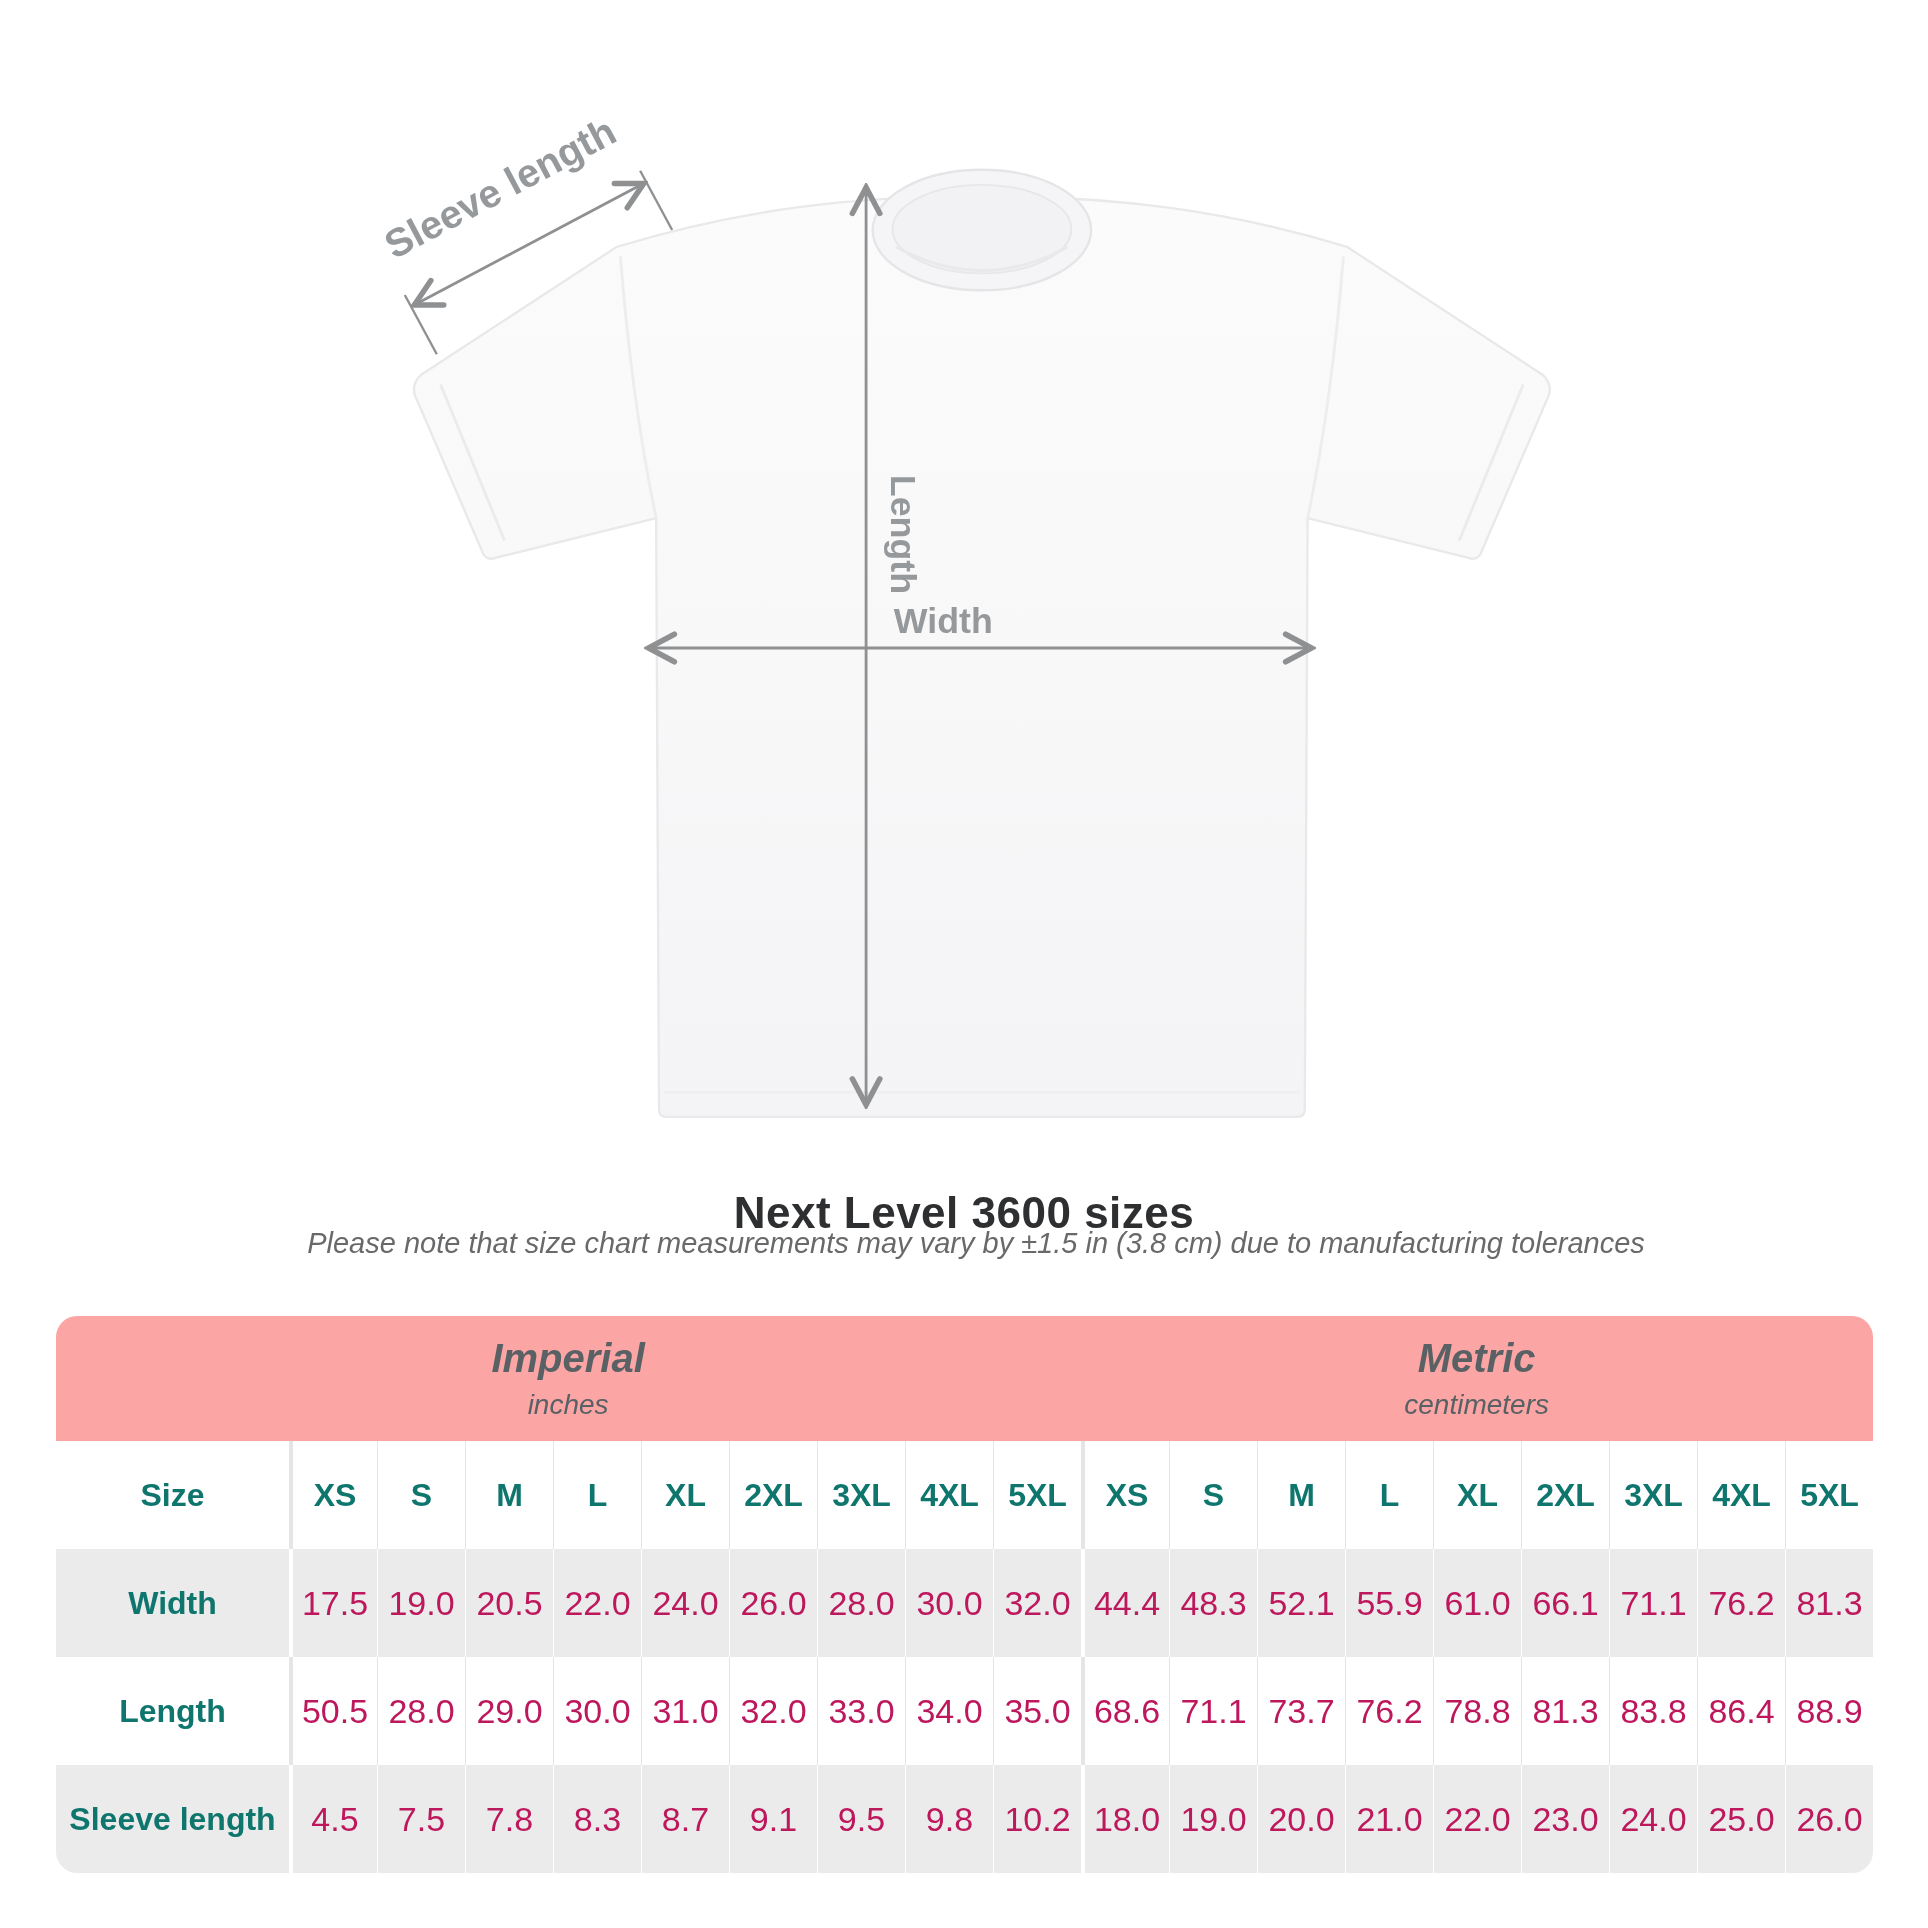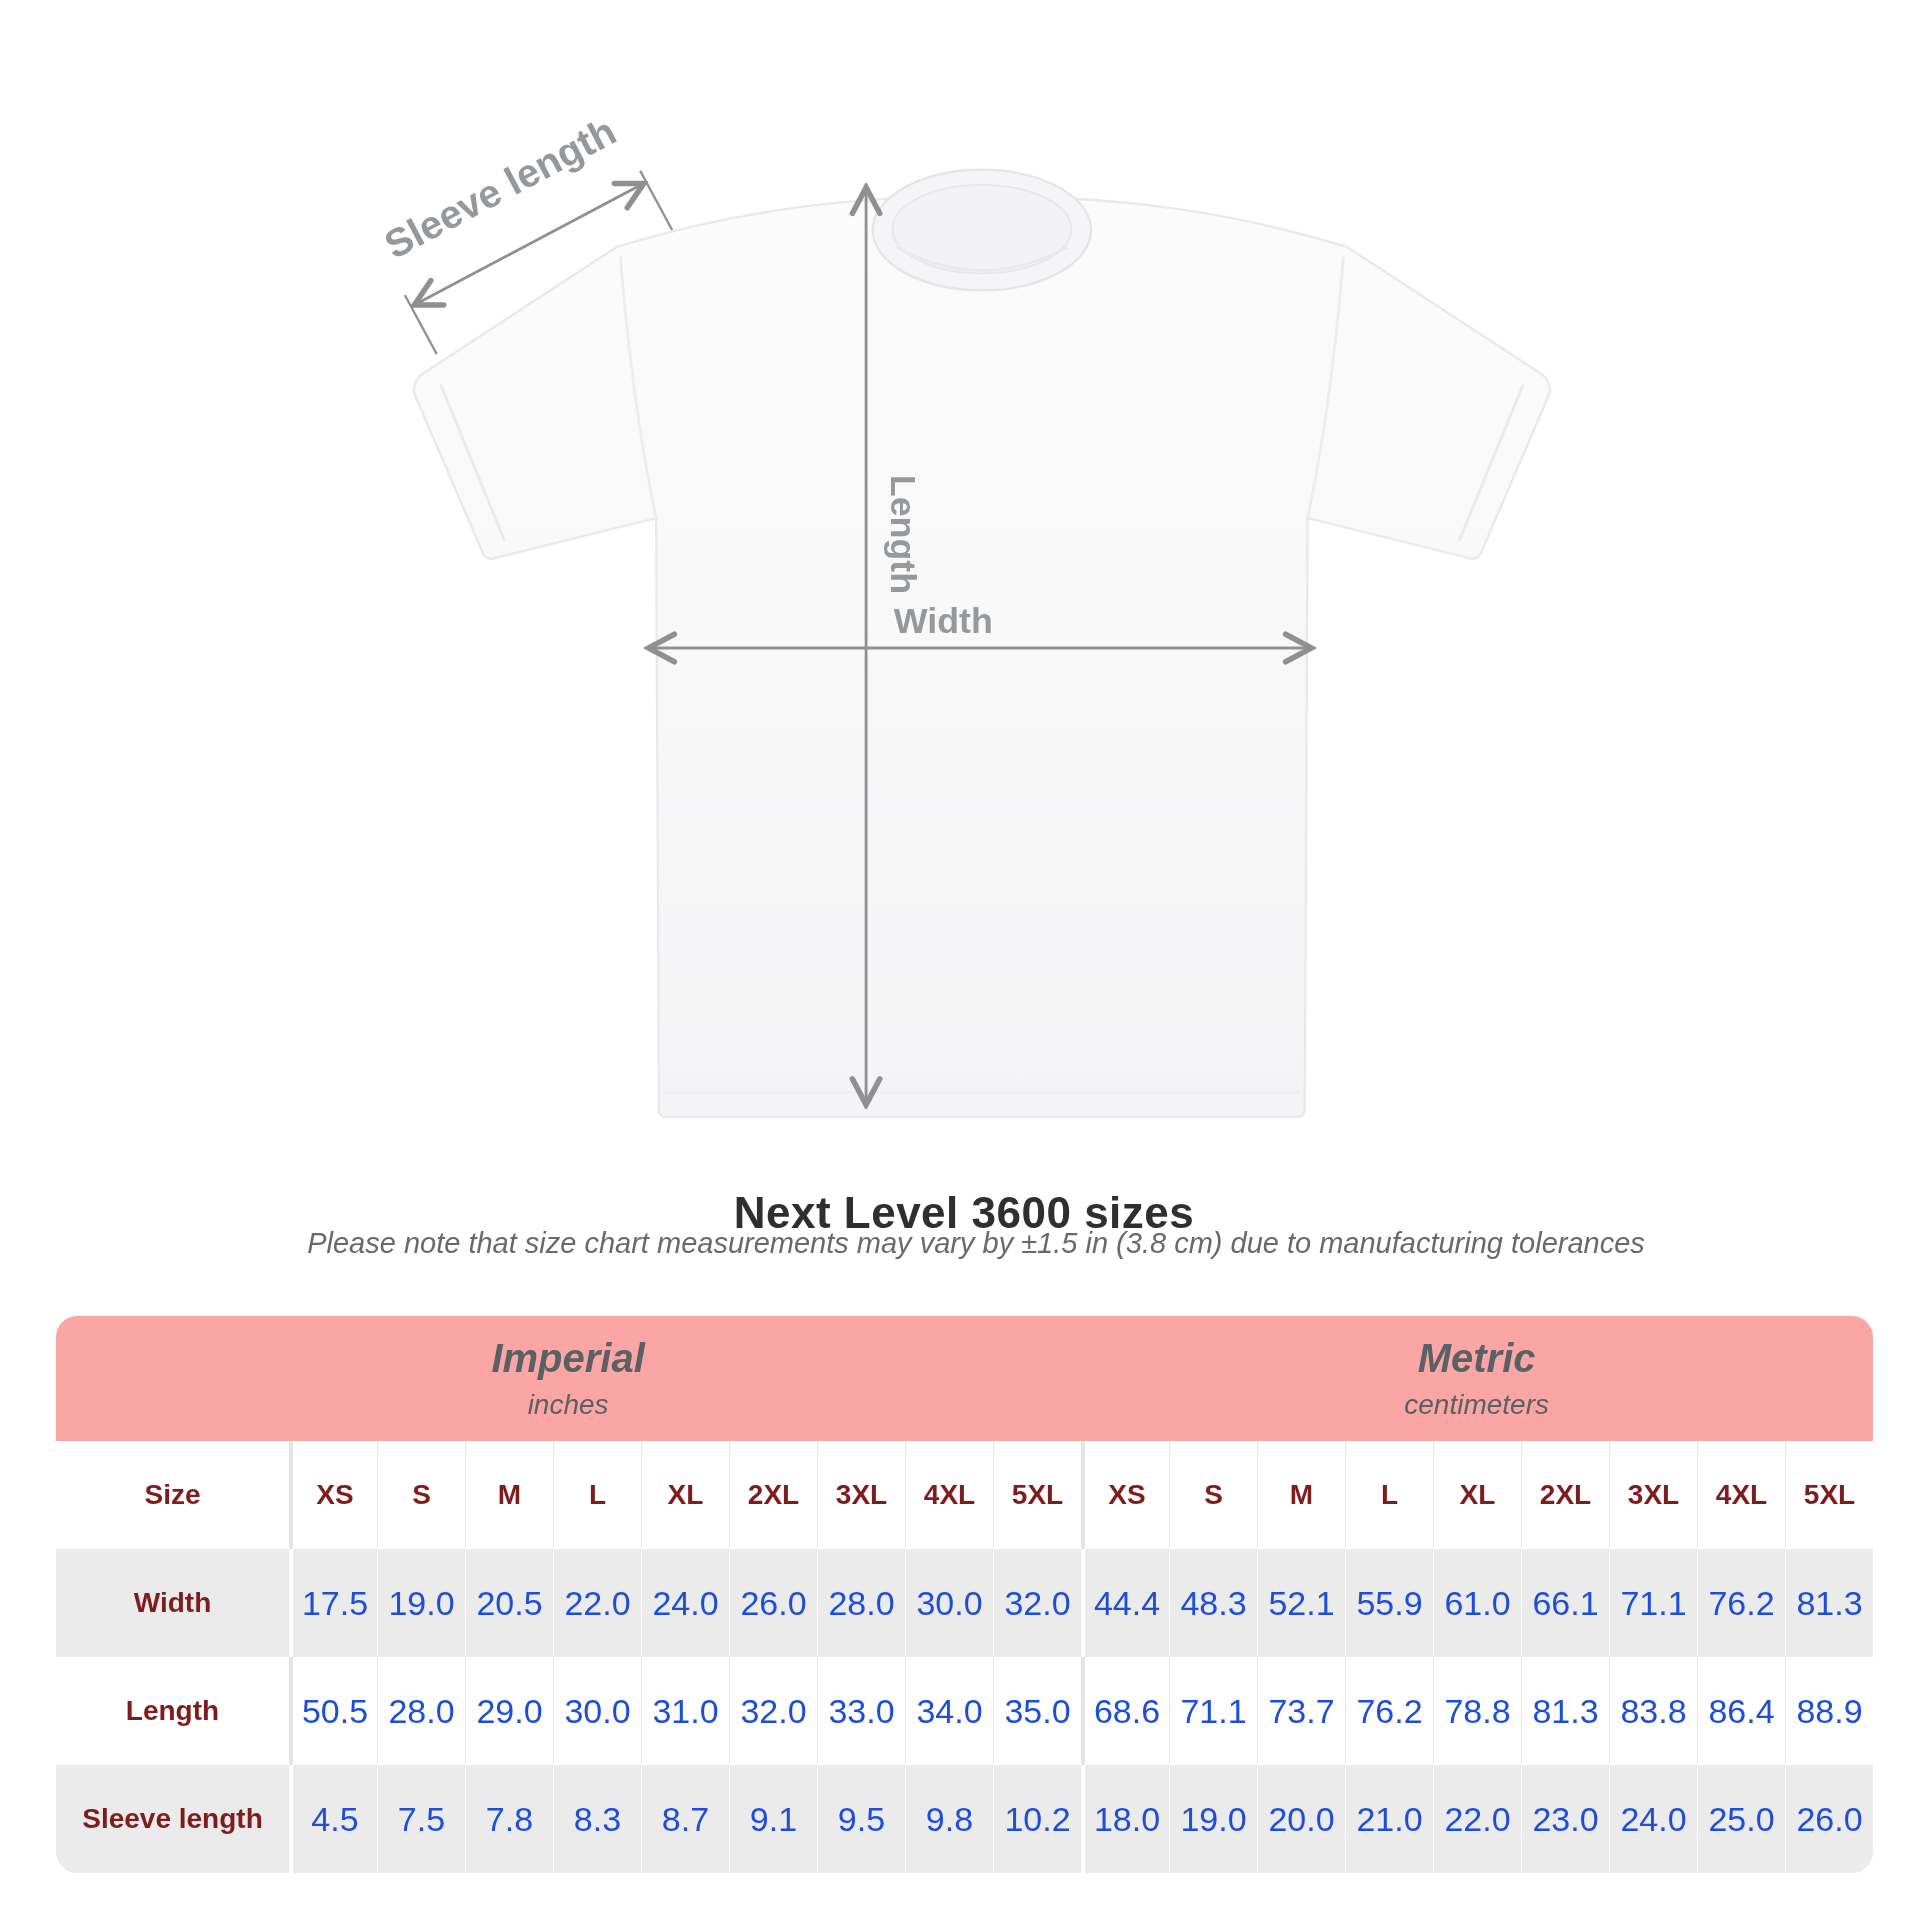--- a/index.html
+++ b/index.html
@@ -31,22 +31,22 @@
   .band-half.met{width:43.63%;}
   .band-title{font-size:40px;font-weight:bold;font-style:italic;color:#5a6165;}
   .band-unit{font-size:28px;font-style:italic;color:#5a6165;}
   .tgrid{display:grid;grid-template-columns:233px repeat(18,1fr);grid-template-rows:repeat(4,108px);}
   .trow{display:contents;}
   .c{display:flex;align-items:center;justify-content:center;border-left:1.9px solid transparent;}
   .trow.white .c{background:#ffffff;border-left-color:#e5e5e7;}
   .trow.gray  .c{background:#ebebec;border-left-color:#ffffff;}
   .trow .c:first-child{border-left:none;}
   .c.sep{border-left-width:4.7px;}
-  .lbl,.hd{font-weight:bold;font-size:28px;color:#7f1d1d;}
-  .val{font-size:34px;color:#1d4ed8;}
+  .lbl,.hd{font-weight:bold;font-size:32px;color:#0f766e;}
+  .val{font-size:34px;color:#be185d;}
 </style>
 </head>
 <body>
 
 <div class="page">
 
   <svg class="diagram" viewBox="0 0 2048 1240" xmlns="http://www.w3.org/2000/svg">
     <defs>
       <linearGradient id="bodyGrad" x1="0" y1="0" x2="0" y2="1">
         <stop offset="0" stop-color="#fbfbfc"></stop>

